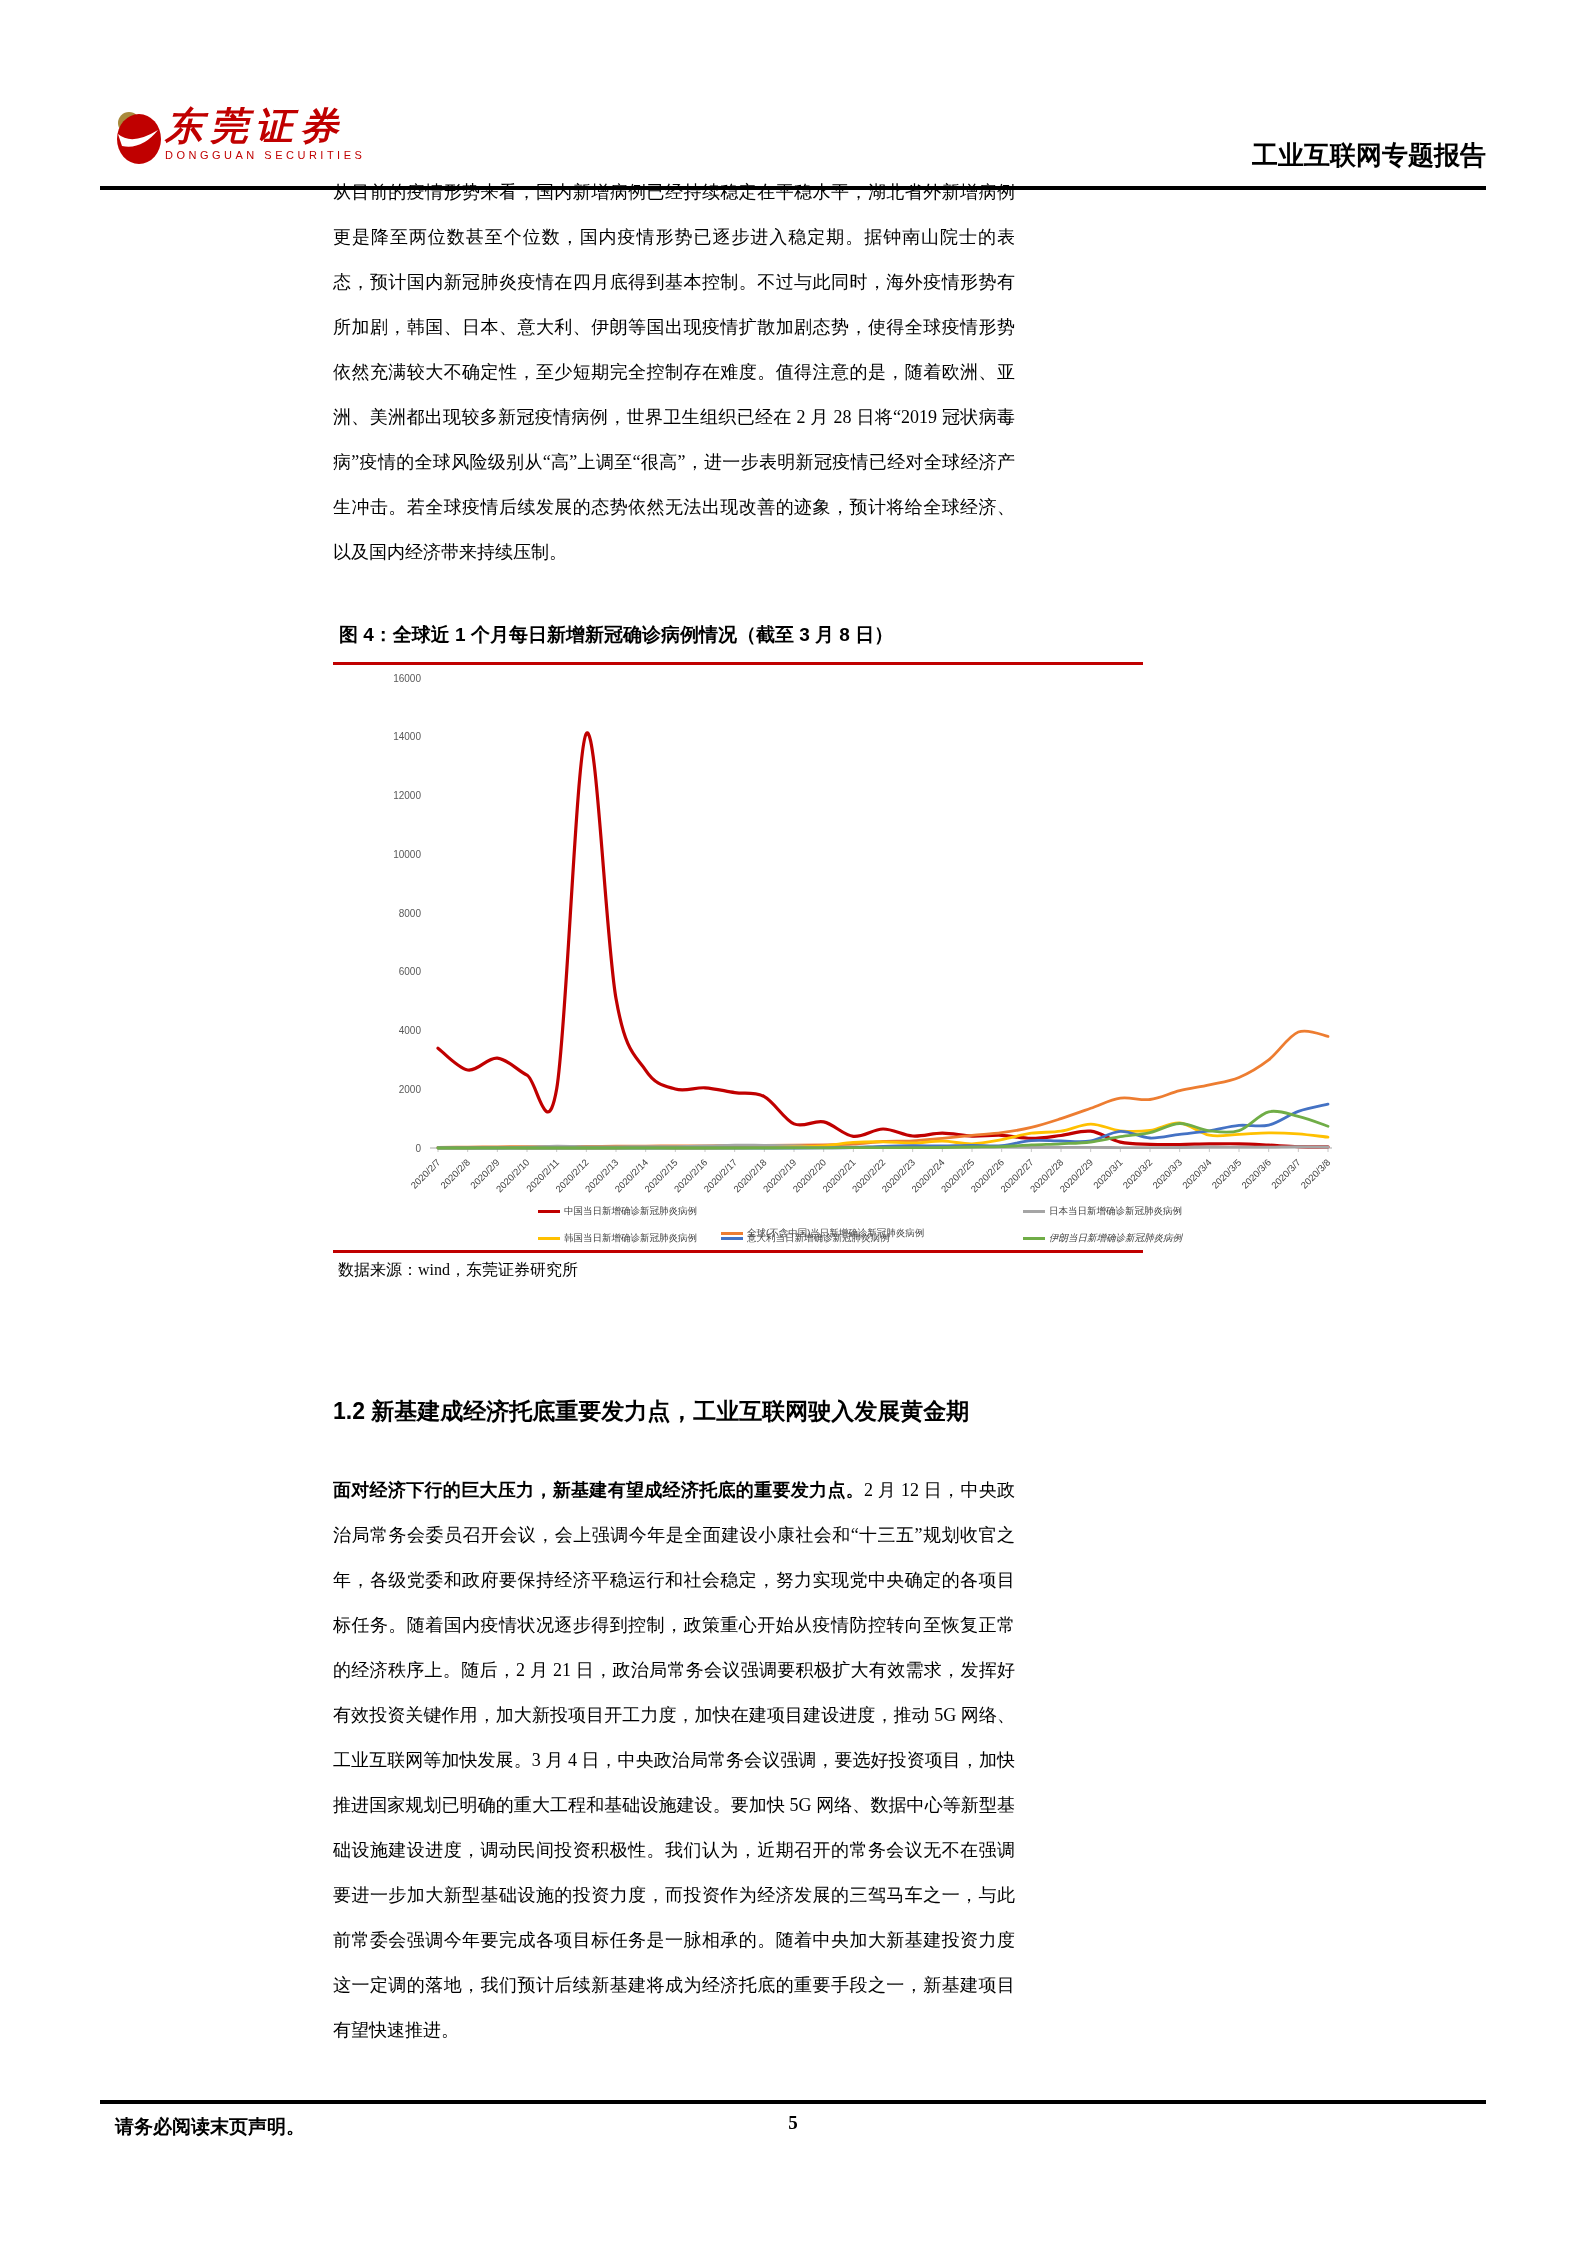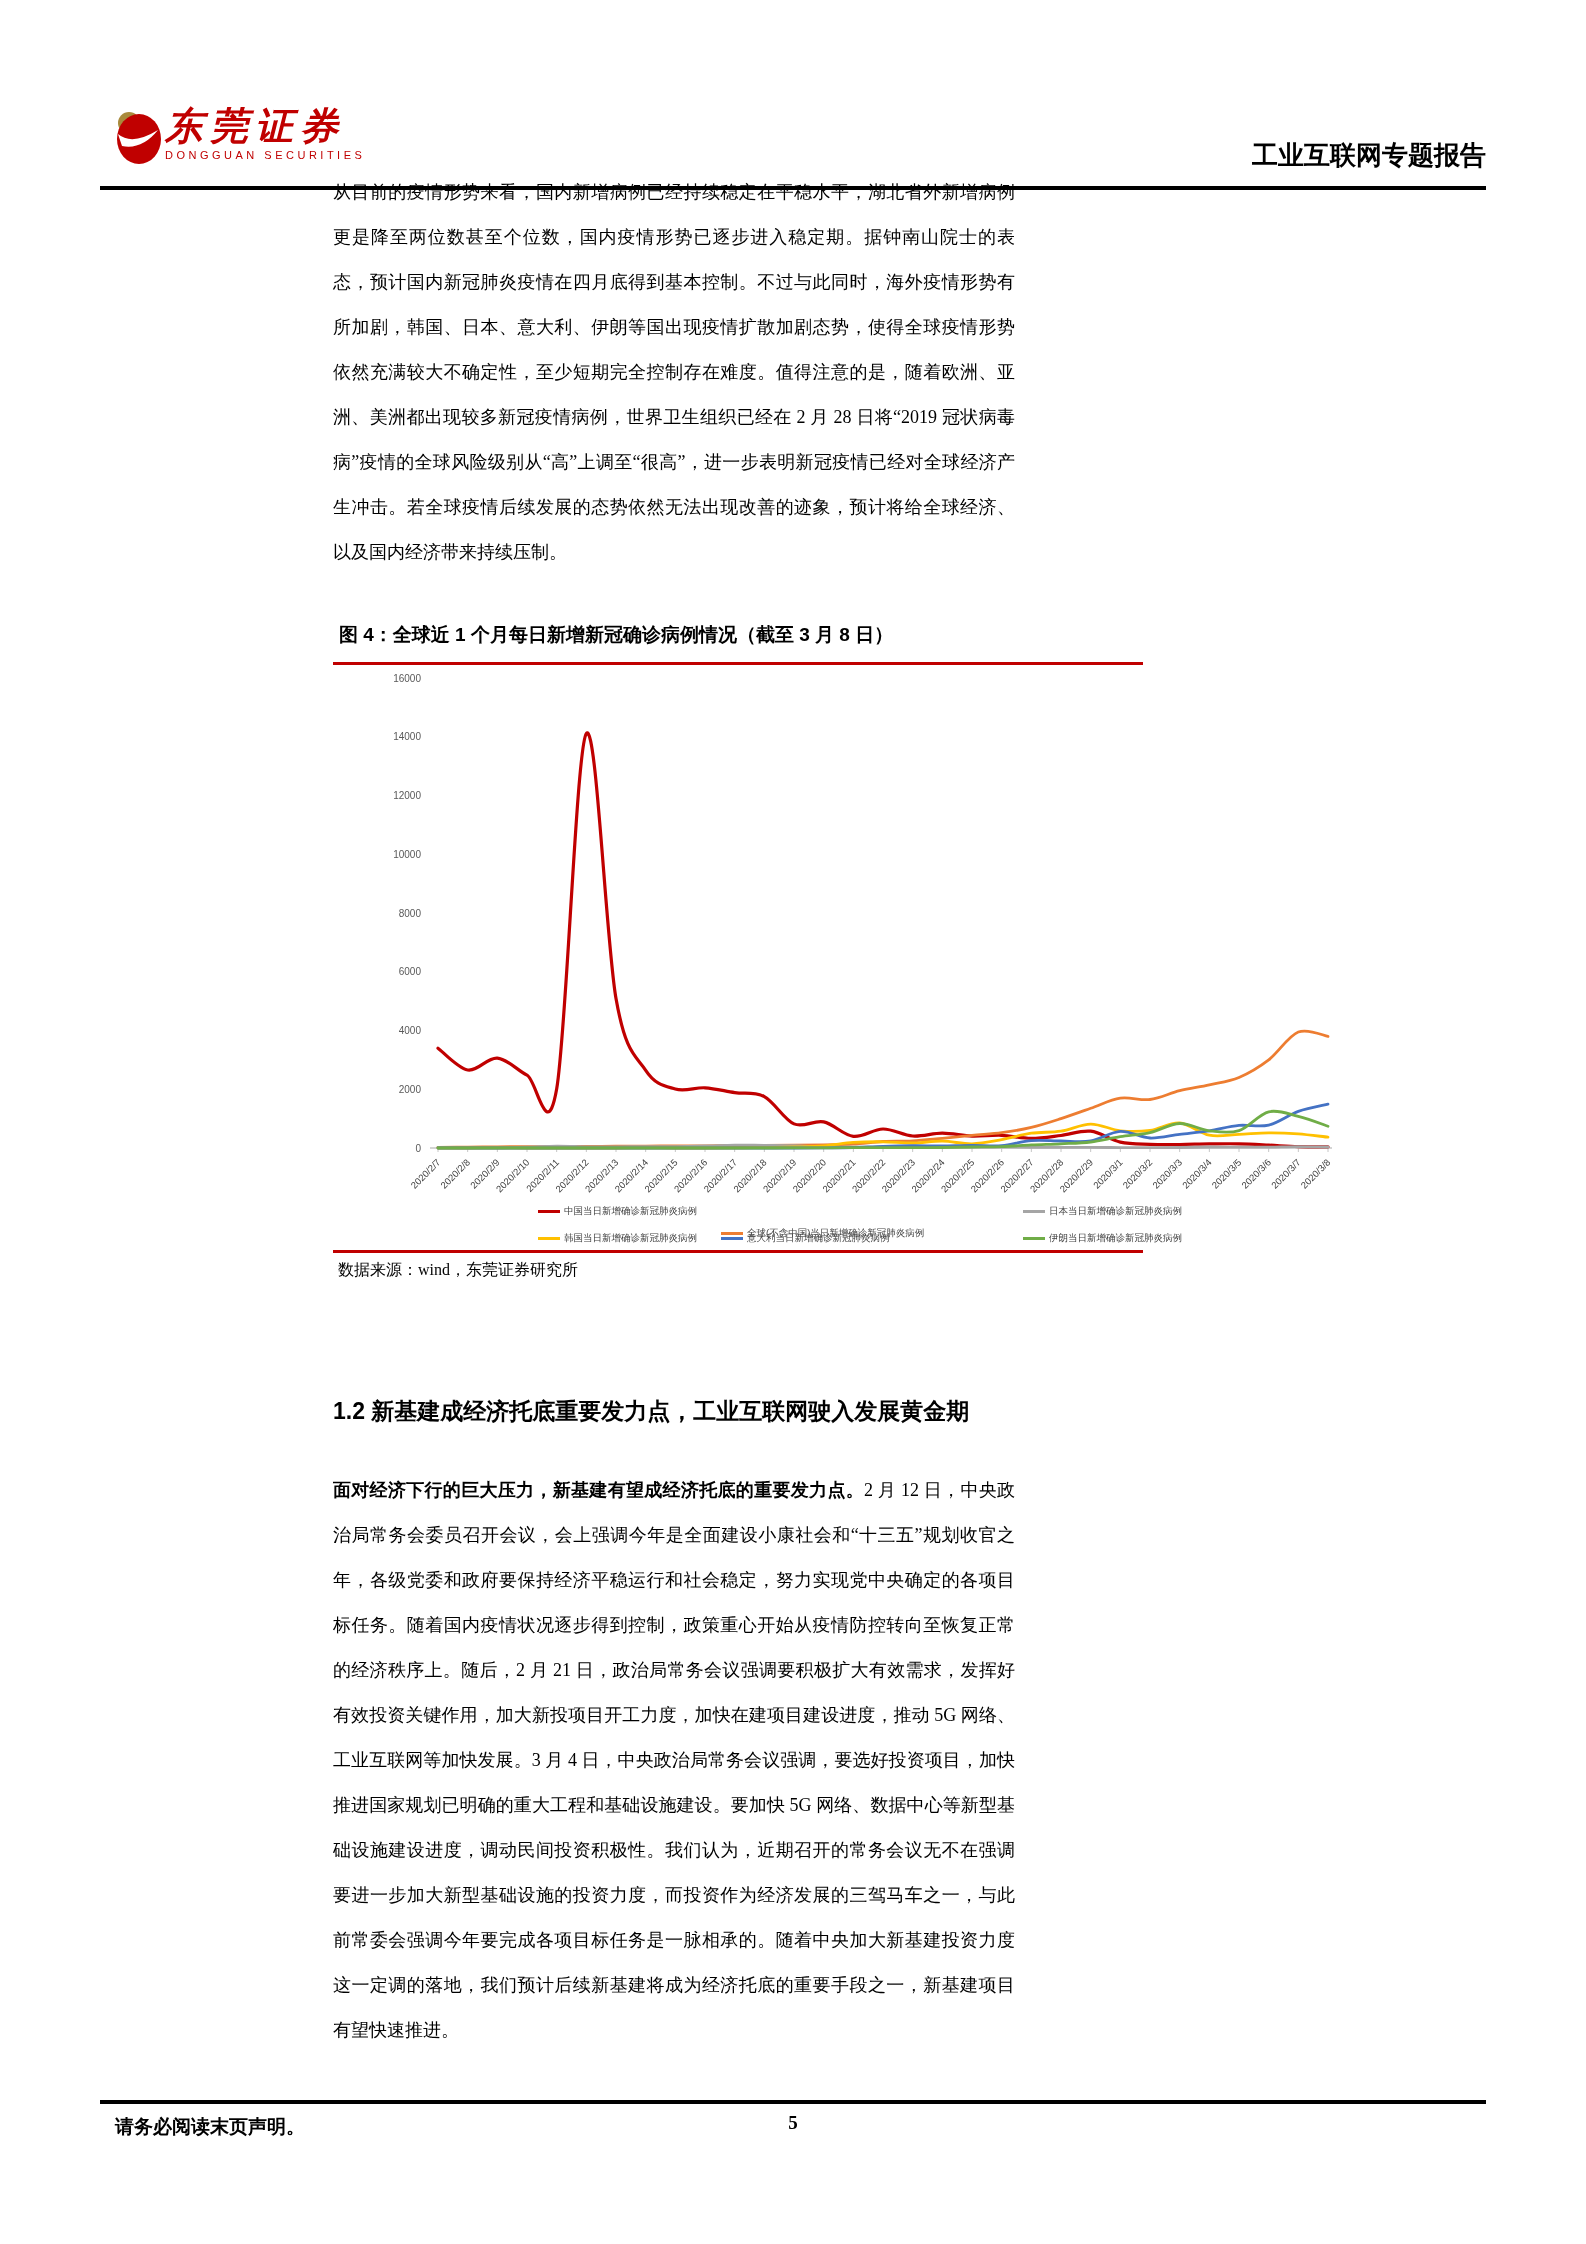--- a/index.html
+++ b/index.html
@@ -148,21 +148,21 @@
     </div>
   <div class="legend-row" style="top:610px;" id="legend-row-2">
       <div class="legend-item" style="left: 205px;">
         <span class="legend-swatch" style="background: rgb(255, 192, 0);"></span>
         <span>韩国当日新增确诊新冠肺炎病例</span>
       </div>
       <div class="legend-item" style="left: 388px;">
         <span class="legend-swatch" style="background: rgb(68, 114, 196);"></span>
         <span>意大利当日新增确诊新冠肺炎病例</span>
       </div>
-      <div class="legend-item" style="left: 690px;">
+      <div class="legend-item" style="left: 690px; font-style: italic;">
         <span class="legend-swatch" style="background: rgb(112, 173, 71);"></span>
         <span>伊朗当日新增确诊新冠肺炎病例</span>
       </div>
     </div>
   <div class="fig-rule" style="top:628px;"></div>
   <div class="fig-src">数据来源：wind，东莞证券研究所</div>
 </div>
 
 <div class="abs sec-heading">1.2 新基建成经济托底重要发力点，工业互联网驶入发展黄金期</div>
 <div class="abs para" style="top:1468px;"><b style="font-family:'Liberation Serif','DejaVu Serif',serif;">面对经济下行的巨大压力，新基建有望成经济托底的重要发力点。</b><span>2 月 12 日，中央政治局常务会委员召开会议，会上强调今年是全面建设小康社会和“十三五”规划收官之年，各级党委和政府要保持经济平稳运行和社会稳定，努力实现党中央确定的各项目标任务。随着国内疫情状况逐步得到控制，政策重心开始从疫情防控转向至恢复正常的经济秩序上。随后，2 月 21 日，政治局常务会议强调要积极扩大有效需求，发挥好有效投资关键作用，加大新投项目开工力度，加快在建项目建设进度，推动 5G 网络、工业互联网等加快发展。3 月 4 日，中央政治局常务会议强调，要选好投资项目，加快推进国家规划已明确的重大工程和基础设施建设。要加快 5G 网络、数据中心等新型基础设施建设进度，调动民间投资积极性。我们认为，近期召开的常务会议无不在强调要进一步加大新型基础设施的投资力度，而投资作为经济发展的三驾马车之一，与此前常委会强调今年要完成各项目标任务是一脉相承的。随着中央加大新基建投资力度这一定调的落地，我们预计后续新基建将成为经济托底的重要手段之一，新基建项目有望快速推进。</span></div>

